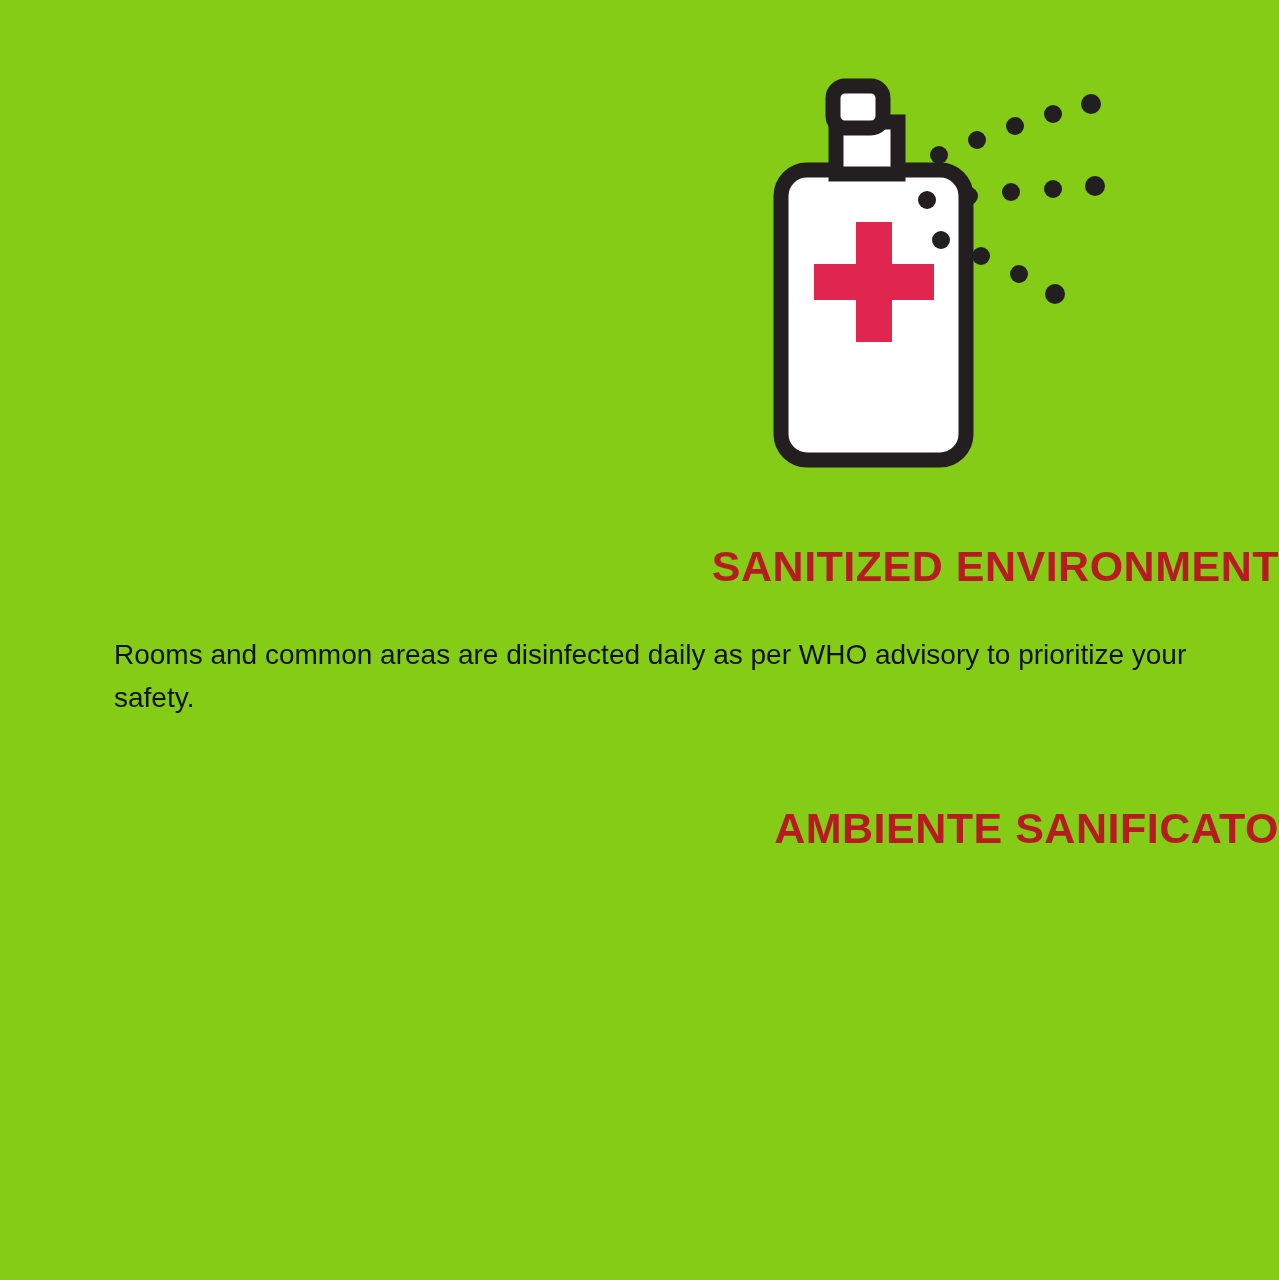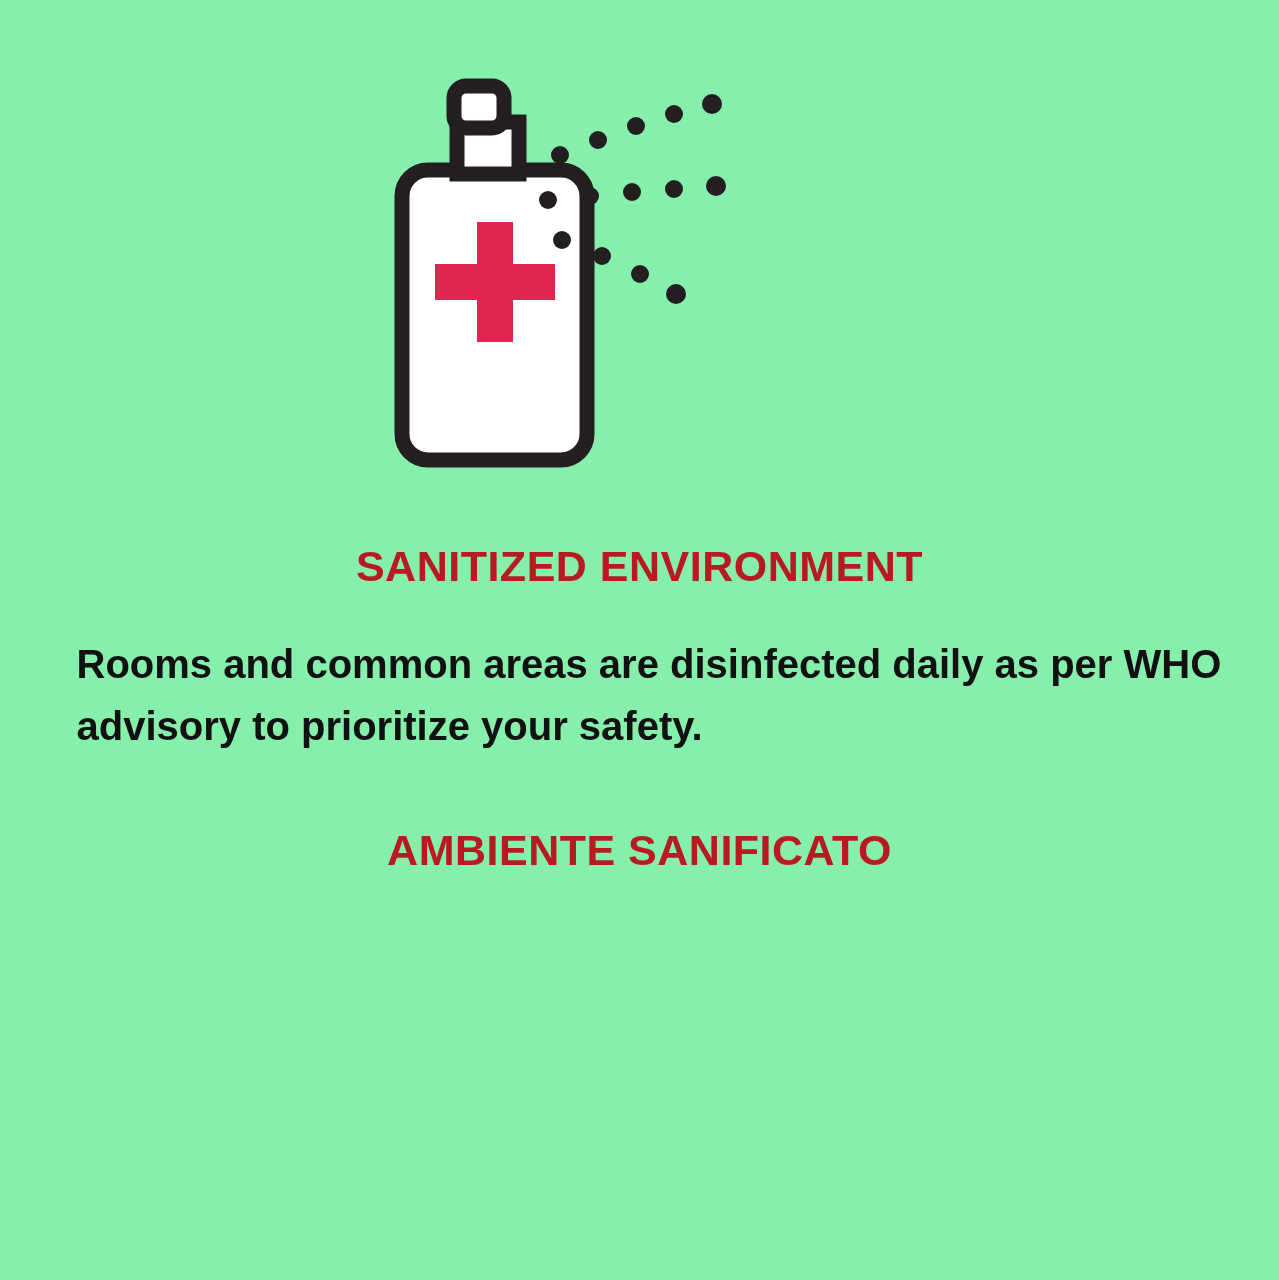--- a/index.html
+++ b/index.html
@@ -12,22 +12,22 @@
     height: 1280px;
     font-family: "Liberation Sans", sans-serif;
     overflow: hidden;
   }
   .poster {
     width: 1279px;
     height: 1280px;
     box-sizing: border-box;
     display: flex;
     flex-direction: column;
-    align-items: center;
-    background: #86efac;
+    align-items: flex-end;
+    background: #84cc16;
   }
   .icon-wrap {
     margin-top: 70px;
     width: 520px;
     height: 450px;
     display: flex;
     align-items: center;
     justify-content: center;
   }
   .headline {
@@ -35,29 +35,29 @@
     font-weight: bold;
     font-size: 43px;
     letter-spacing: 0.5px;
     text-align: center;
     margin: 0;
   }
   .headline.first {
     margin-top: 22px;
   }
   .headline.second {
-    margin-top: 53px;
+    margin-top: 77px;
   }
   .body-text {
     color: #111111;
-    font-weight: bold;
-    font-size: 40px;
+    font-weight: normal;
+    font-size: 28px;
     line-height: 1.55;
     text-align: left;
-    margin: 16px;
+    margin: 7px;
   }
   .body-en {
     width: 1190px;
     margin-top: 42px;
     padding-left: 32px;
     box-sizing: border-box;
   }
   .body-it {
     width: 1190px;
     margin-top: 38px;

